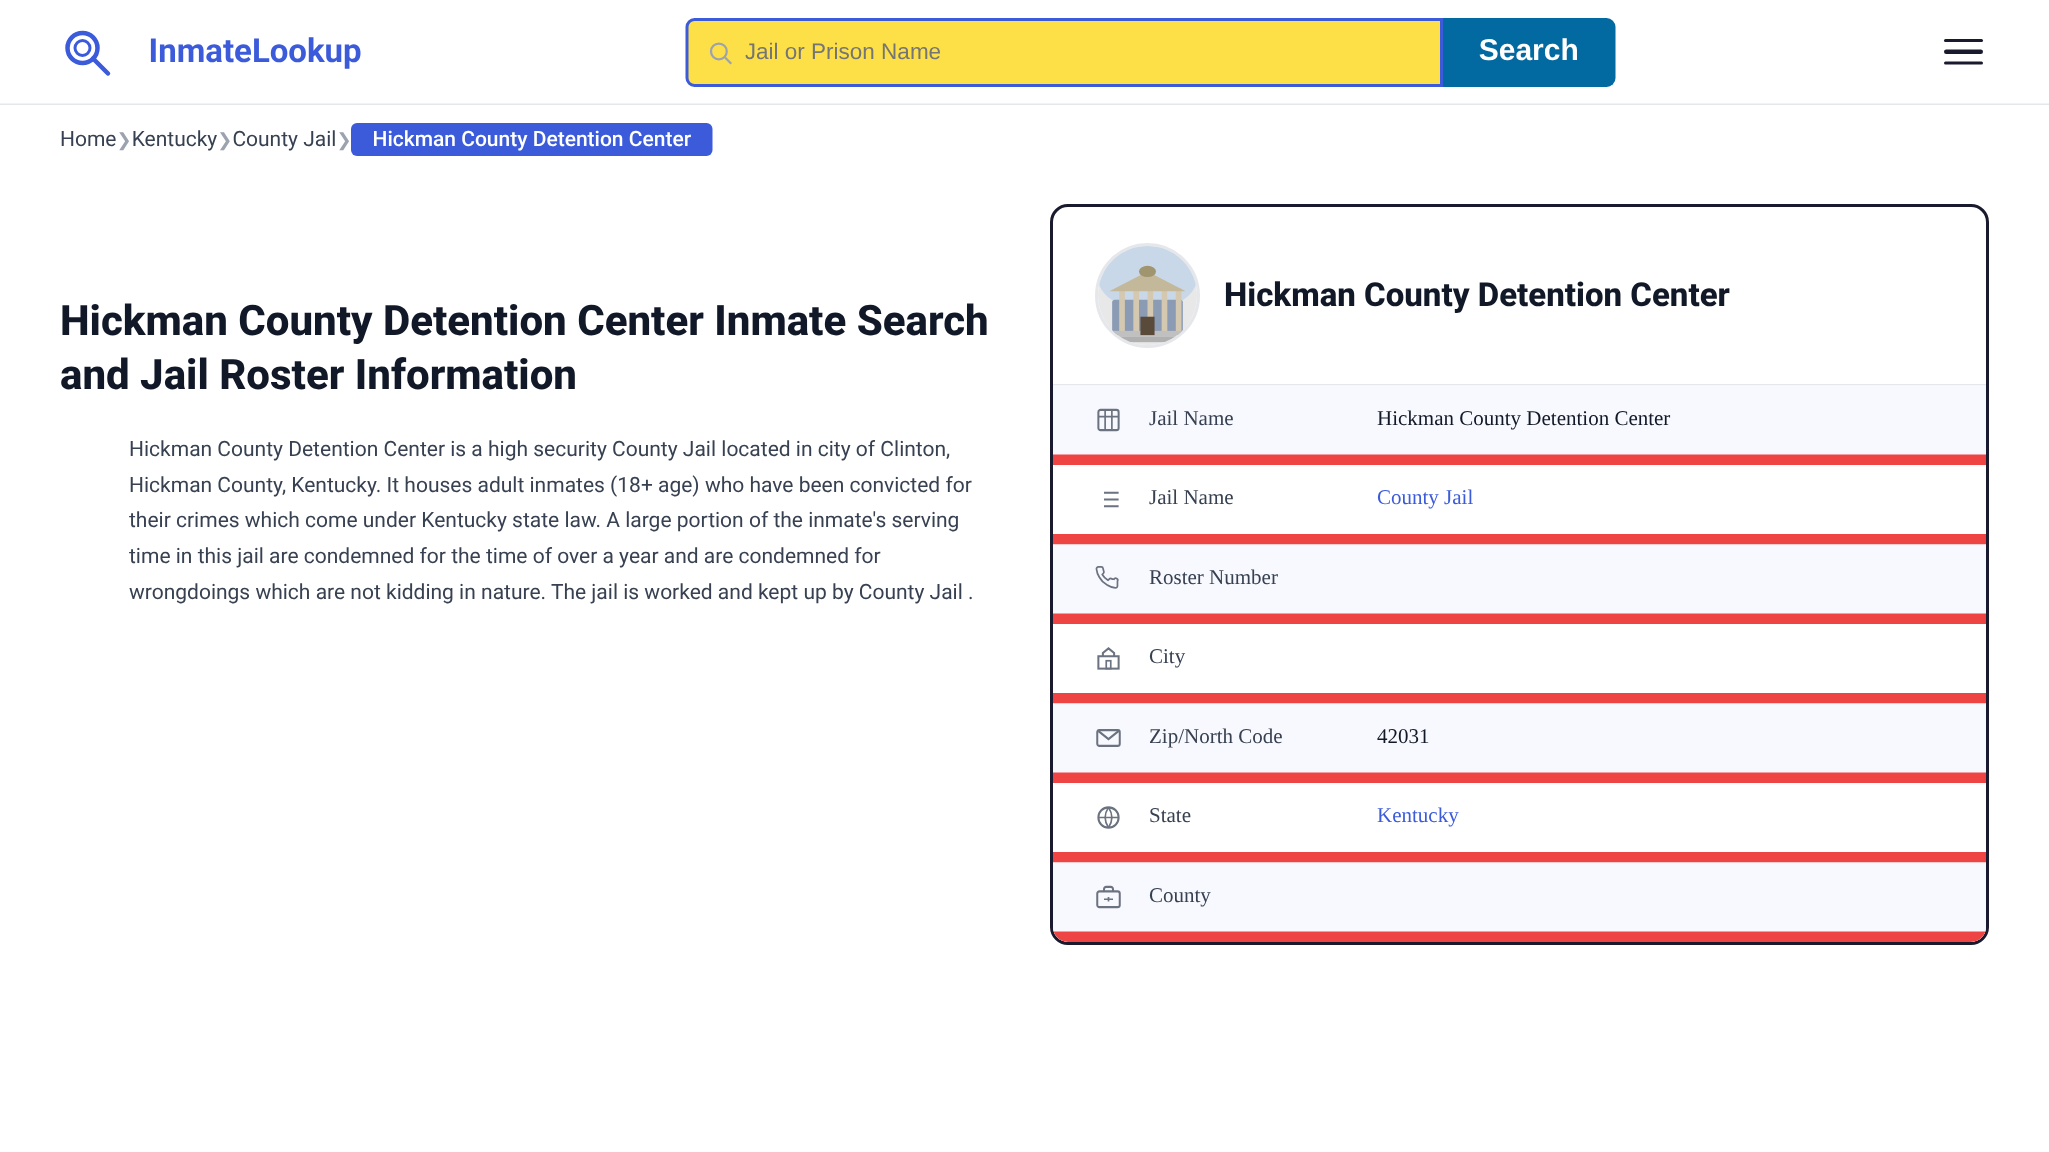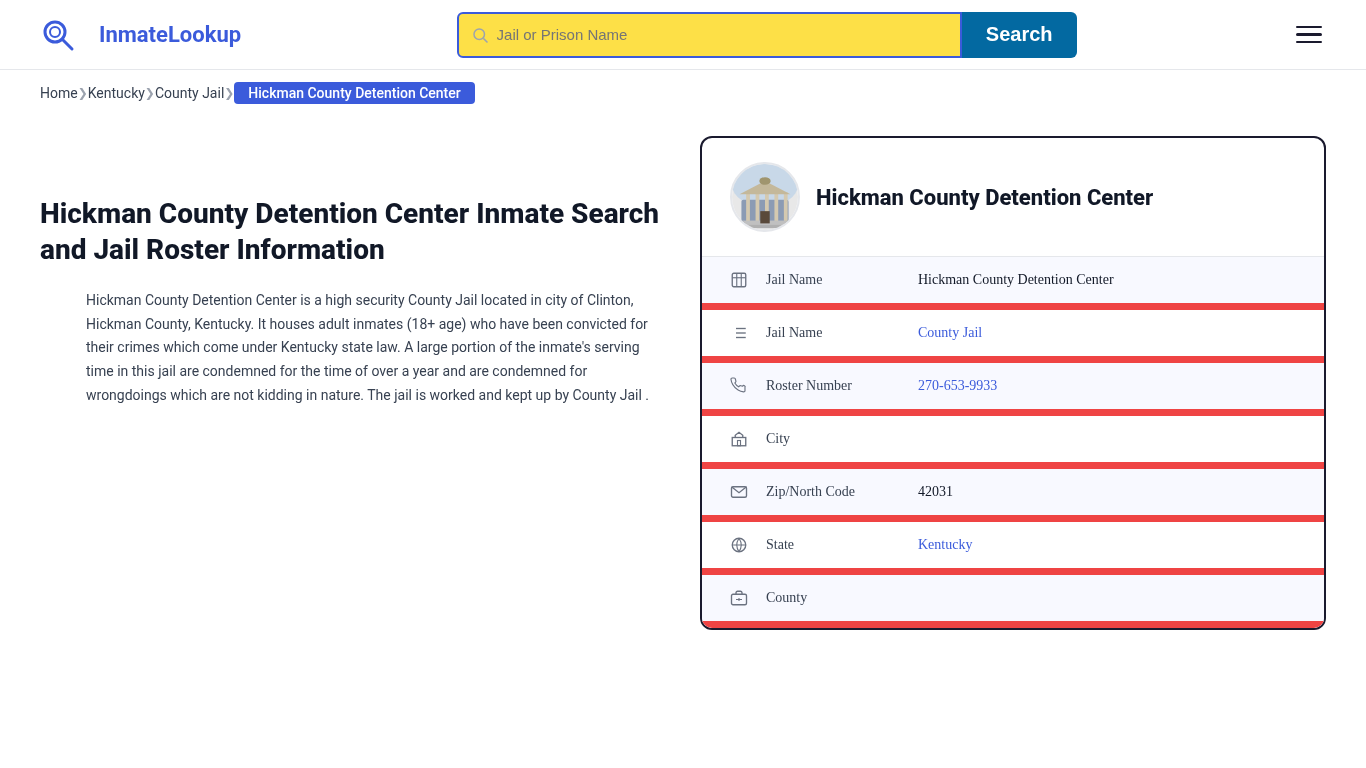--- a/index.html
+++ b/index.html
@@ -383,23 +383,20 @@
       </div>
 
 
       <div class="info-row">
         <div class="info-icon">
           <svg class="icon-svg" viewBox="0 0 24 24">
             <path d="M22 16.92v3a2 2 0 01-2.18 2 19.79 19.79 0 01-8.63-3.07A19.5 19.5 0 013.07 10.8a19.79 19.79 0 01-3.07-8.68A2 2 0 012 0h3a2 2 0 012 1.72c.127.96.361 1.903.7 2.81a2 2 0 01-.45 2.11L6.09 7.91a16 16 0 006 6l1.27-1.27a2 2 0 012.11-.45c.907.339 1.85.573 2.81.7A2 2 0 0122 14.92v2z" stroke="#6b7280" stroke-width="1.8" fill="none" transform="scale(0.85) translate(1.5,1.5)"></path>
           </svg>
         </div>
         <span class="info-label">Roster Number</span>
-        <span class="info-value">
-          <a href="tel:270-653-9933">270-653-9933</a>
-        </span>
       </div>
 
       <div class="info-row">
         <div class="info-icon">
           <svg class="icon-svg" viewBox="0 0 24 24">
             <rect x="3" y="10" width="18" height="11" stroke="#6b7280" stroke-width="1.8" fill="none"></rect>
             <path d="M7 10V7l5-4 5 4v3" stroke="#6b7280" stroke-width="1.8" fill="none"></path>
             <rect x="10" y="14" width="4" height="7" stroke="#6b7280" stroke-width="1.5" fill="none"></rect>
           </svg>
         </div>

